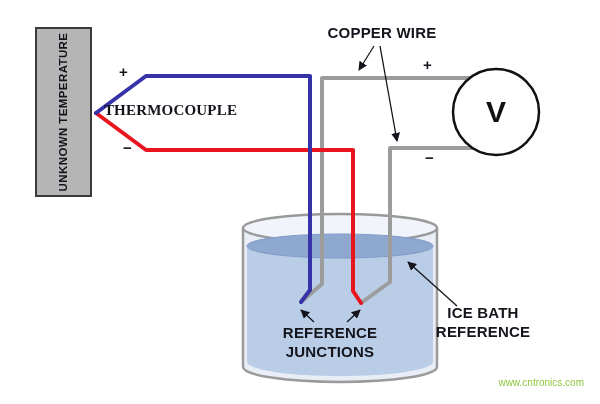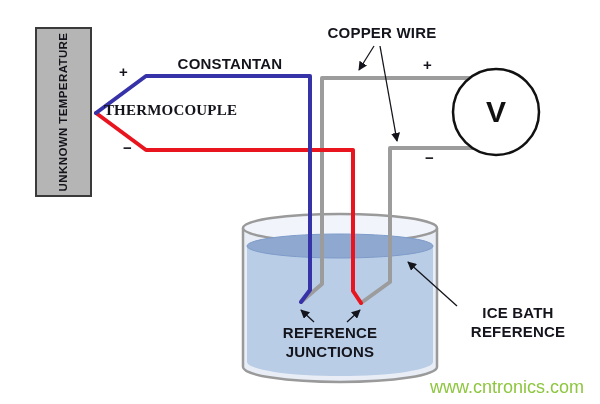--- a/index.html
+++ b/index.html
@@ -24,21 +24,21 @@
     position:absolute; left:35px; top:27px; width:57px; height:170px;
     border:2px solid #3a3a3a; box-sizing:border-box;
     display:flex; align-items:center; justify-content:center;
   }
   .unknown-box span {
     transform:rotate(-90deg); white-space:nowrap;
     font-weight:bold; font-size:11.5px; letter-spacing:.4px; color:#14141c;
   }
   .watermark {
     position:absolute; right:16px; top:377px;
-    font-size:18px; font-weight:normal;
+    font-size:10px; font-weight:normal;
   }
 </style>
 </head>
 <body>
 
 <div class="stage">
 
   <svg width="600" height="404" viewBox="0 0 600 404">
     <defs>
       <marker id="arrow" viewBox="0 0 10 10" refX="9" refY="5" markerWidth="9" markerHeight="9" orient="auto" markerUnits="userSpaceOnUse">
@@ -65,31 +65,30 @@
     <line x1="380" y1="46" x2="397" y2="141" stroke="#14141c" stroke-width="1.3" marker-end="url(#arrow)"></line>
     <line x1="314" y1="322" x2="301" y2="310" stroke="#14141c" stroke-width="1.3" marker-end="url(#arrow)"></line>
     <line x1="347" y1="322" x2="360" y2="310" stroke="#14141c" stroke-width="1.3" marker-end="url(#arrow)"></line>
     <line x1="457" y1="306" x2="408" y2="262" stroke="#14141c" stroke-width="1.3" marker-end="url(#arrow)"></line>
   </svg>
 
   <div class="unknown-box" style="background: rgb(181, 181, 181);">
     <span>UNKNOWN TEMPERATURE</span>
   </div>
 
-  <div class="label center" style="left:160px; top:55px; width:140px;">CONSTANTAN</div>
   <div class="label center" style="left:103px; top:101px; width:135px;font-family:Liberation Serif, serif;">THERMOCOUPLE</div>
   <div class="label center" style="left:322px; top:24px; width:120px;">COPPER WIRE</div>
 
   <div class="sign" style="left:119px; top:63px;">+</div>
   <div class="sign" style="left:123px; top:139px;">−</div>
   <div class="sign" style="left:423px; top:56px;">+</div>
   <div class="sign" style="left:425px; top:149px;">−</div>
 
   <div class="vm-v">V</div>
 
   <div class="label center two-line" style="left:275px; top:324px; width:110px;">REFERENCE
 JUNCTIONS</div>
-  <div class="label center two-line" style="left:435px; top:304px; width:96px;margin-left:35px;">ICE BATH
+  <div class="label center two-line" style="left:435px; top:304px; width:96px;">ICE BATH
 REFERENCE</div>
 
   <div class="watermark" style="color: rgb(141, 198, 63);">www.cntronics.com</div>
 
 </div>
 
 </body></html>

